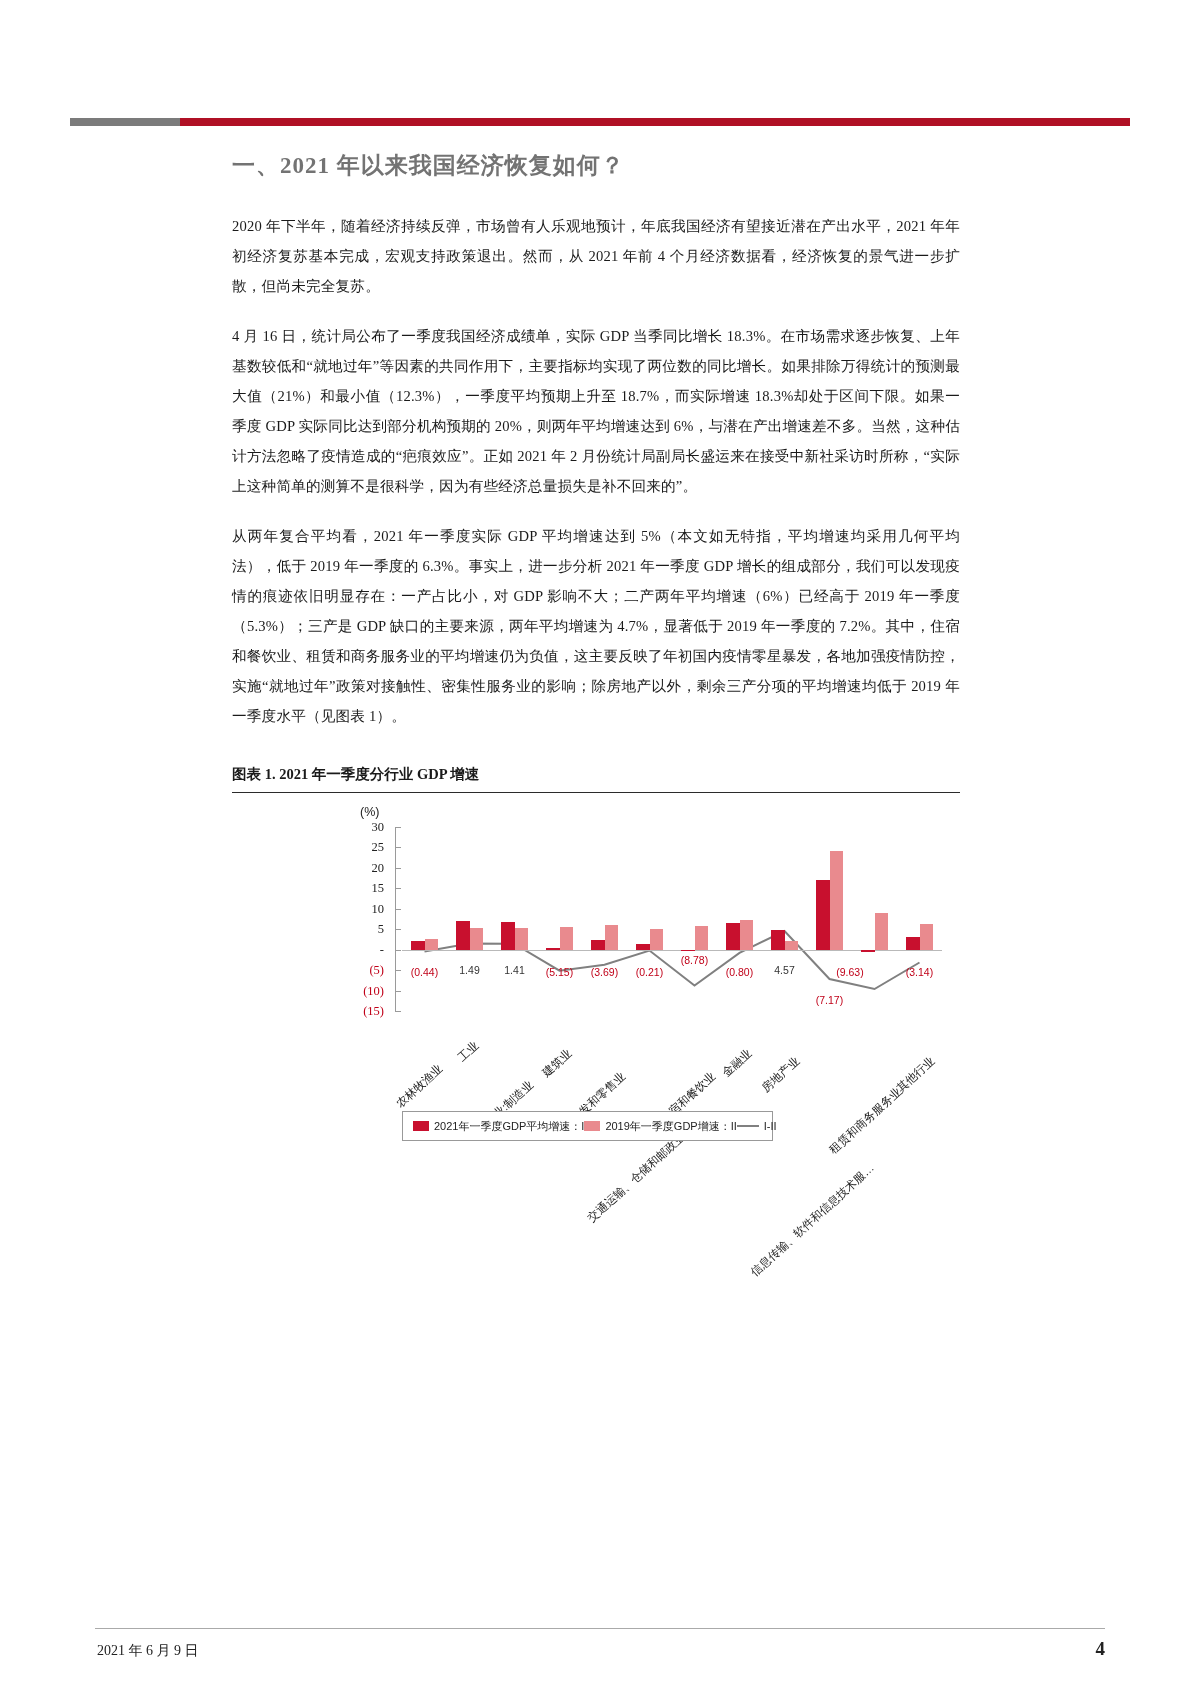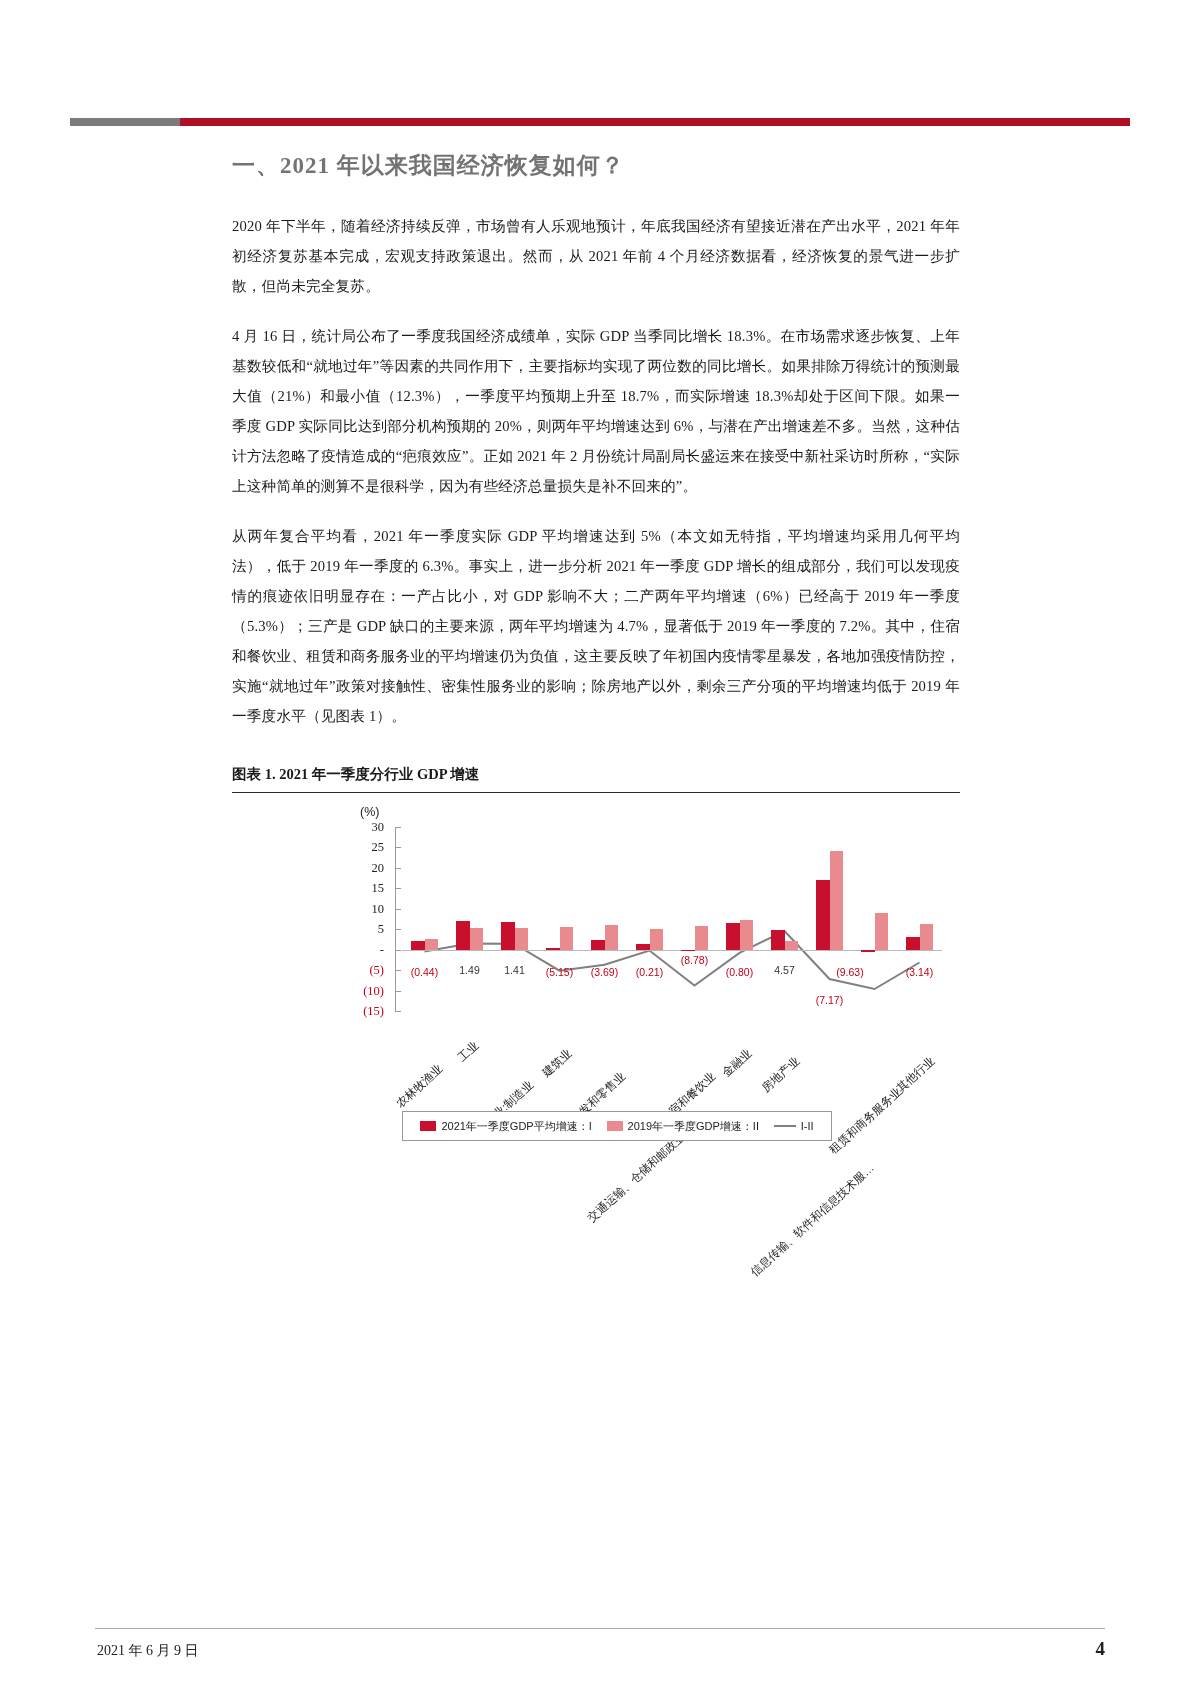--- a/index.html
+++ b/index.html
@@ -103,21 +103,21 @@
     font-size:11.5px;
     font-family:"Liberation Sans","DejaVu Sans",sans-serif;
     color:#222;
     transform-origin:right top;
     transform:rotate(-42deg);
     white-space:nowrap;
     text-align:right;
   }
 
   .legend {
-    position:absolute; left:170px; top:312px; width:430px; height:30px;
+    position:absolute; left:170px; top:312px; width:371px; height:30px;
     border:1px solid #999; display:flex; align-items:center;
     justify-content:space-around; padding:0 10px; background:#fff;
   }
   .leg-item { display:flex; align-items:center; gap:5px; font-size:11px;
     font-family:"Liberation Sans","DejaVu Sans",sans-serif; color:#222; white-space:nowrap; }
   .swatch { width:16px; height:10px; display:inline-block; }
   .swatch.dark { background:#C8102E; }
   .swatch.light { background:#E98A8E; }
   .swatch.line { width:22px; height:0; border-top:2.5px solid #808080; }
 

